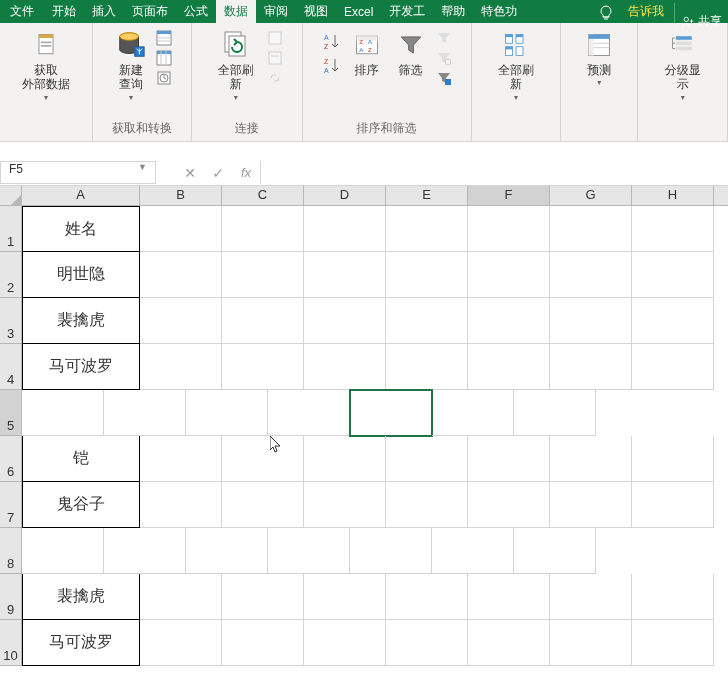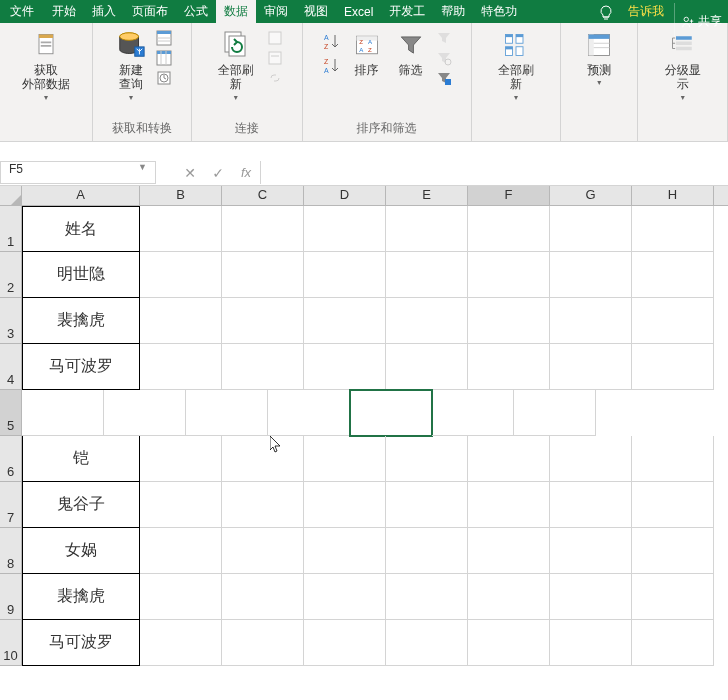--- a/index.html
+++ b/index.html
@@ -402,21 +402,20 @@
         <div class="cell other"></div>
         <div class="cell other"></div>
         <div class="cell other"></div>
         <div class="cell other"></div>
         <div class="cell other"></div>
         <div class="cell other"></div>
         <div class="cell other"></div>
       </div>
       <div class="row">
         <div class="row-header">8</div>
-        <div class="cell a" style="border-left: 1px solid rgb(0, 0, 0);">女娲</div>
         <div class="cell other"></div>
         <div class="cell other"></div>
         <div class="cell other"></div>
         <div class="cell other"></div>
         <div class="cell other"></div>
         <div class="cell other"></div>
         <div class="cell other"></div>
       </div>
       <div class="row">
         <div class="row-header">9</div>

